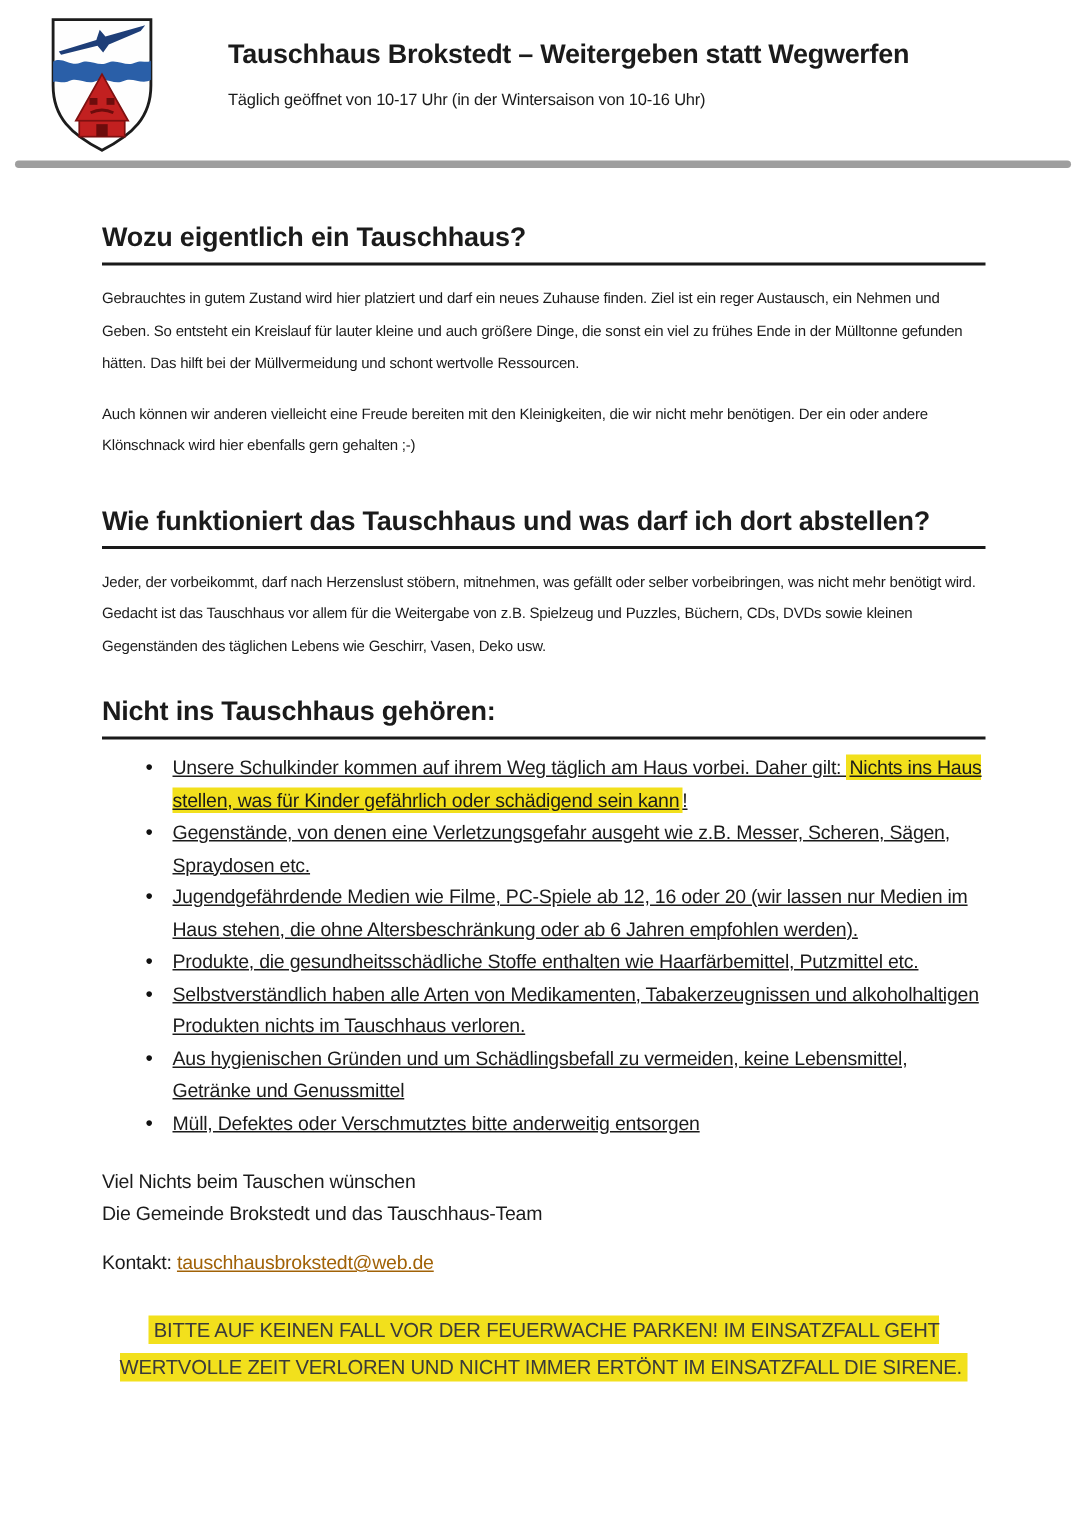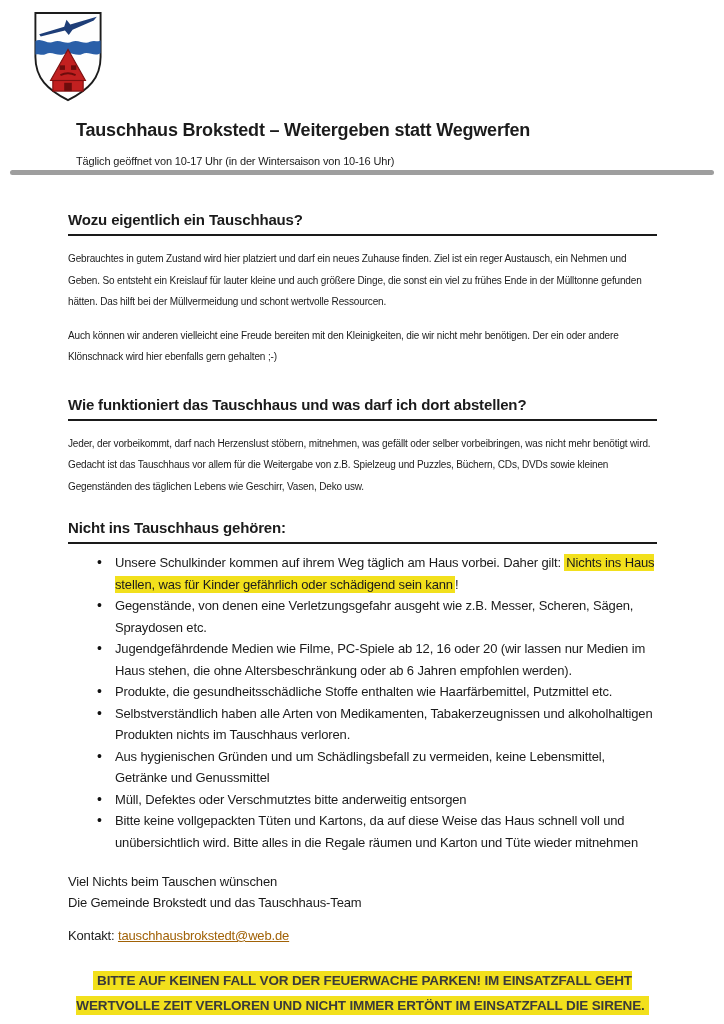--- a/index.html
+++ b/index.html
@@ -2,57 +2,57 @@
 <html lang="de"><head>
 <meta charset="utf-8">
 <style>
   html,body { margin:0; padding:0; background:#e8e8e8; }
   .page {
     width:724px; min-height:1024px; margin:0 auto; background:#ffffff;
     font-family:"Liberation Sans", sans-serif; color:#1b1b1b; position:relative;
     letter-spacing:-0.15px; box-sizing:border-box;
   }
   
-  .header { display:flex; align-items:flex-start; padding:10px 0 0 30px;flex-direction:column; }
+  .header { display:flex; align-items:flex-start; padding:10px 0 0 30px; }
   .crest { width:76px; height:94px; flex:0 0 auto; }
   .header-text { margin-left:46px; padding-top:16px; }
   .doc-title { font-size:18px; font-weight:bold; margin:0; letter-spacing:-0.2px; }
   .doc-subtitle { font-size:11px; margin:14px 0 0 0; }
   .divider { height:5px; background:#9e9e9e; margin:3px 10px 0 10px; border-radius:3px; }
   
   .main { padding:36px 67px 0 68px; }
   .sec-heading {
-    font-size:15px; font-weight:bold; margin:0; padding:0 0 6px 0;
+    font-size:18px; font-weight:bold; margin:0; padding:0 0 6px 0;
     border-bottom:2px solid #1a1a1a;
   }
   .sec { margin:0; }
   .sec + .sec { margin-top:28px; }
   .sec.gap-lg { margin-top:22px; }
   .para { font-size:10px; line-height:21.5px; margin:12px 0 0 0; }
   
   .blist { list-style:none; margin:8px 0 0 29px; padding:0; }
   .blist li {
-    position:relative; padding-left:18px; font-size:13px; line-height:21.5px; margin:0;
+    position:relative; padding-left:18px; font-size:13px; line-height:21.5px; margin:0;text-decoration:underline;
   }
   .blist li::before {
     content:"\2022"; position:absolute; left:0; top:0; font-size:14px; color:#111;
   }
   .hl { background:#f2e01c; padding:1px 2px; }
   
   .closing { margin-top:18px; }
   .closing p { font-size:13px; line-height:21px; margin:0; }
   .contact { margin-top:12px !important; }
   .contact-label { font-weight:normal; }
   .email-link { color:#a16207; text-decoration:underline; cursor:pointer; }
   
   .warning {
     margin:22px auto 0 auto; text-align:center; max-width:620px;
     font-size:13.5px; line-height:25px; color:#3a3a3a; padding-bottom:14px;
   }
-  .warning .hl { padding:2px 4px;font-weight:bold; }
+  .warning .hl { padding:2px 4px; }
 </style>
 </head>
 <body>
 
 <div class="page">
 
   <div class="header">
     <svg class="crest" viewBox="0 0 100 124" aria-hidden="true">
       <path d="M7,4 L93,4 L93,62 C93,90 77,105 50,119 C23,105 7,90 7,62 Z" fill="#fefefe" stroke="#1c1c1c" stroke-width="2.5"></path>
       <path fill="#2a5fa8" d="M7,41 C15,36 23,46 31,42 C39,38 47,46 55,42 C63,38 71,46 79,42 C85,39 90,43 93,40
@@ -91,21 +91,20 @@
     <div class="sec gap-lg">
       <h2 class="sec-heading">Nicht ins Tauschhaus gehören:</h2>
       <ul class="blist">
         <li><span>Unsere Schulkinder kommen auf ihrem Weg täglich am Haus vorbei. Daher gilt: </span><span class="hl">Nichts ins Haus stellen, was für Kinder gefährlich oder schädigend sein kann</span><span>!</span></li>
         <li><span>Gegenstände, von denen eine Verletzungsgefahr ausgeht wie z.B. Messer, Scheren, Sägen, Spraydosen etc.</span></li>
         <li><span>Jugendgefährdende Medien wie Filme, PC-Spiele ab 12, 16 oder 20 (wir lassen nur Medien im Haus stehen, die ohne Altersbeschränkung oder ab 6 Jahren empfohlen werden).</span></li>
         <li><span>Produkte, die gesundheitsschädliche Stoffe enthalten wie Haarfärbemittel, Putzmittel etc.</span></li>
         <li><span>Selbstverständlich haben alle Arten von Medikamenten, Tabakerzeugnissen und alkoholhaltigen Produkten nichts im Tauschhaus verloren.</span></li>
         <li><span>Aus hygienischen Gründen und um Schädlingsbefall zu vermeiden, keine Lebensmittel, Getränke und Genussmittel</span></li>
         <li><span>Müll, Defektes oder Verschmutztes bitte anderweitig entsorgen</span></li>
-        <li><span>Bitte keine vollgepackten Tüten und Kartons, da auf diese Weise das Haus schnell voll und unübersichtlich wird. Bitte alles in die Regale räumen und Karton und Tüte wieder mitnehmen</span></li>
       </ul>
     </div>
 
     <div class="closing">
       <p>Viel Nichts beim Tauschen wünschen</p>
       <p>Die Gemeinde Brokstedt und das Tauschhaus-Team</p>
       <p class="contact"><span class="contact-label">Kontakt: </span><a class="email-link">tauschhausbrokstedt@web.de</a></p>
     </div>
 
     <div class="warning">

